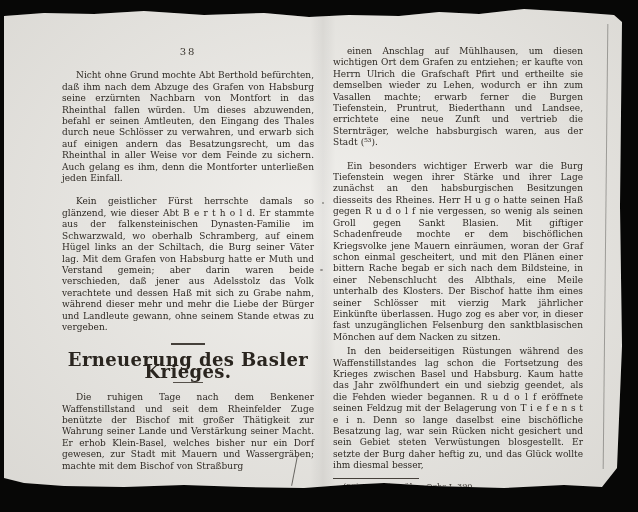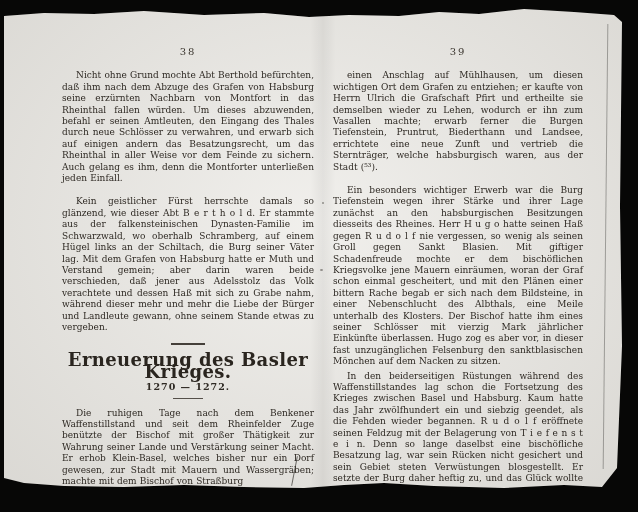--- a/index.html
+++ b/index.html
@@ -133,27 +133,25 @@
     <div class="fold-mark"></div>
     <div class="speck" style="left:316px; top:263px; width:3px; height:2px;"></div>
     <div class="speck" style="left:318px; top:196px; width:2px; height:2px;"></div>
 
     <div class="col col-left">
       <div class="page-num">38</div>
       <p class="para">Nicht ohne Grund mochte Abt Berthold befürchten, daß ihm nach dem Abzuge des Grafen von Habsburg seine erzürnten Nachbarn von Montfort in das Rheinthal fallen würden. Um dieses abzuwenden, befahl er seinen Amtleuten, den Eingang des Thales durch neue Schlösser zu verwahren, und erwarb sich auf einigen andern das Besatzungsrecht, um das Rheinthal in aller Weise vor dem Feinde zu sichern. Auch gelang es ihm, denn die Montforter unterließen jeden Einfall.</p>
       <p class="para">Kein geistlicher Fürst herrschte damals so glänzend, wie dieser Abt B e r t h o l d. Er stammte aus der falkensteinischen Dynasten-Familie im Schwarzwald, wo oberhalb Schramberg, auf einem Hügel links an der Schiltach, die Burg seiner Väter lag. Mit dem Grafen von Habsburg hatte er Muth und Verstand gemein; aber darin waren beide verschieden, daß jener aus Adelsstolz das Volk verachtete und dessen Haß mit sich zu Grabe nahm, während dieser mehr und mehr die Liebe der Bürger und Landleute gewann, ohne seinem Stande etwas zu vergeben.</p>
       <div class="rule-divider"></div>
       <h2 class="section-heading">Erneuerung des Basler Krieges.</h2>
-      <div class="section-dates">1270 — 1272.</div>
       <div class="rule-thin"></div>
       <p class="para">Die ruhigen Tage nach dem Benkener Waffenstillstand und seit dem Rheinfelder Zuge benützte der Bischof mit großer Thätigkeit zur Wahrung seiner Lande und Verstärkung seiner Macht. Er erhob Klein-Basel, welches bisher nur ein Dorf gewesen, zur Stadt mit Mauern und Wassergräben; machte mit dem Bischof von Straßburg</p>
     </div>
 
     <div class="col col-right">
-      <div class="page-num">39</div>
       <p class="para">einen Anschlag auf Mühlhausen, um diesen wichtigen Ort dem Grafen zu entziehen; er kaufte von Herrn Ulrich die Grafschaft Pfirt und ertheilte sie demselben wieder zu Lehen, wodurch er ihn zum Vasallen machte; erwarb ferner die Burgen Tiefenstein, Pruntrut, Biederthann und Landsee, errichtete eine neue Zunft und vertrieb die Sternträger, welche habsburgisch waren, aus der Stadt (⁵³).</p>
       <p class="para">Ein besonders wichtiger Erwerb war die Burg Tiefenstein wegen ihrer Stärke und ihrer Lage zunächst an den habsburgischen Besitzungen diesseits des Rheines. Herr H u g o hatte seinen Haß gegen R u d o l f nie vergessen, so wenig als seinen Groll gegen Sankt Blasien. Mit giftiger Schadenfreude mochte er dem bischöflichen Kriegsvolke jene Mauern einräumen, woran der Graf schon einmal gescheitert, und mit den Plänen einer bittern Rache begab er sich nach dem Bildsteine, in einer Nebenschlucht des Albthals, eine Meile unterhalb des Klosters. Der Bischof hatte ihm eines seiner Schlösser mit vierzig Mark jährlicher Einkünfte überlassen. Hugo zog es aber vor, in dieser fast unzugänglichen Felsenburg den sanktblasischen Mönchen auf dem Nacken zu sitzen.</p>
       <p class="para" style="margin-top:3px;">In den beiderseitigen Rüstungen während des Waffenstillstandes lag schon die Fortsetzung des Krieges zwischen Basel und Habsburg. Kaum hatte das Jahr zwölfhundert ein und siebzig geendet, als die Fehden wieder begannen. R u d o l f eröffnete seinen Feldzug mit der Belagerung von T i e f e n s t e i n. Denn so lange daselbst eine bischöfliche Besatzung lag, war sein Rücken nicht gesichert und sein Gebiet steten Verwüstungen blosgestellt. Er setzte der Burg daher heftig zu, und das Glück wollte ihm diesmal besser,</p>
       <div class="footnote-block">
         <div class="footnote-rule"></div>
         <p class="footnote">(53) Vergl. hierüber Ochs I, 390.</p>
       </div>
     </div>
   </div>
 </div>

